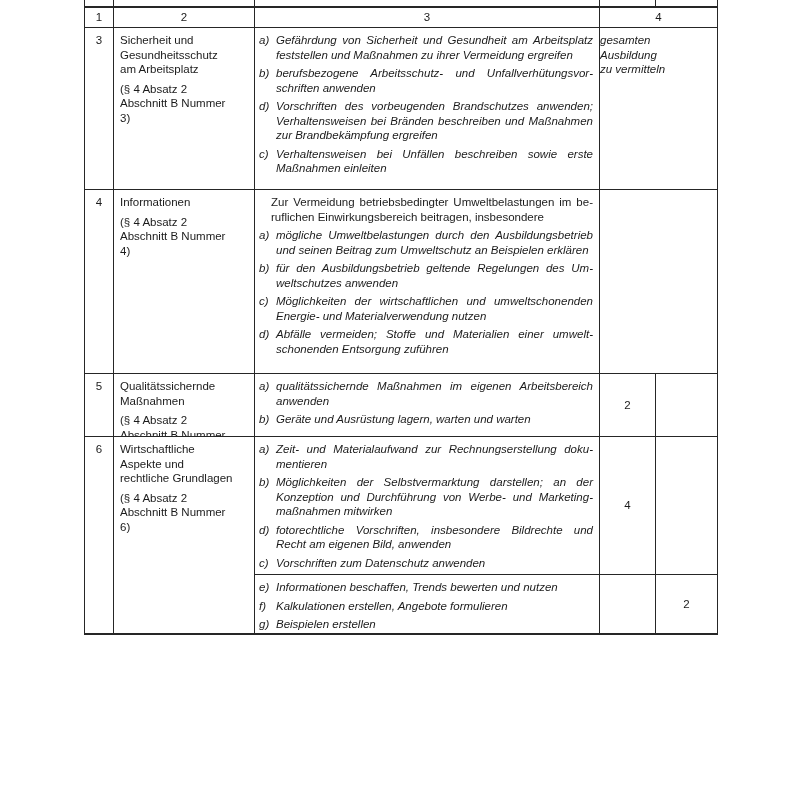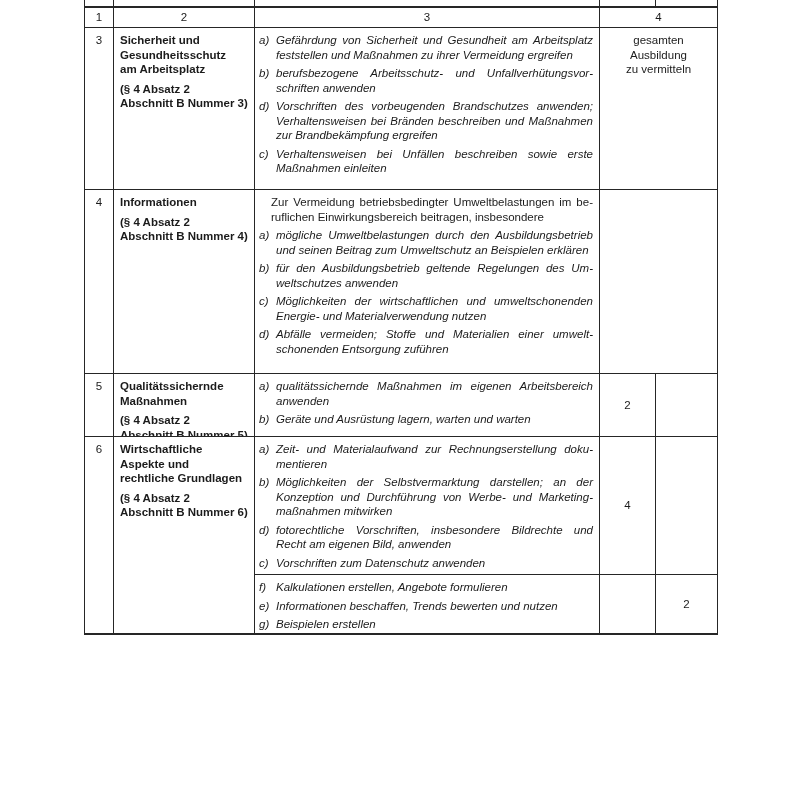--- a/index.html
+++ b/index.html
@@ -39,28 +39,28 @@
   .pr1{grid-area:1/1/2/2}.pr2{grid-area:1/2/2/3}.pr3{grid-area:1/3/2/4}.pr4{grid-area:1/4/2/5}.pr5{grid-area:1/5/2/6}
   .h1{grid-area:2/1/3/2}.h2{grid-area:2/2/3/3}.h3{grid-area:2/3/3/4}.h4{grid-area:2/4/3/6}
   .n3{grid-area:3/1/4/2}.s3{grid-area:3/2/4/3}.b3{grid-area:3/3/4/4}.note3{grid-area:3/4/4/6}
   .n4{grid-area:4/1/5/2}.s4{grid-area:4/2/5/3}.b4{grid-area:4/3/5/4}.note4{grid-area:4/4/5/6}
   .n5{grid-area:5/1/6/2}.s5{grid-area:5/2/6/3}.b5{grid-area:5/3/6/4}.h5a{grid-area:5/4/6/5}.h5b{grid-area:5/5/6/6}
   .n6{grid-area:6/1/8/2}.s6{grid-area:6/2/8/3}.b6a{grid-area:6/3/7/4}.h6a{grid-area:6/4/7/5}.h6b{grid-area:6/5/7/6}
   .b6b{grid-area:7/3/8/4}.h7a{grid-area:7/4/8/5}.h7b{grid-area:7/5/8/6}
   
   .header-cell{display:flex;align-items:center;justify-content:center;}
   .num-cell{text-align:center;padding-top:5px;}
-  .subject-cell{padding:5px 3px 0 6px;font-weight:bold;}
+  .subject-cell{padding:5px 18px 0 6px;}
   .subject{white-space:pre-line;margin:0;}
   .ref{white-space:pre-line;margin:5px 0 0 0;}
   .content-cell{padding:5px 6px 0 4px;}
   .intro{margin:0 0 4px 12px;text-align:justify;hyphens:manual;}
   .item{margin:0 0 4px 0;padding-left:17px;text-align:justify;hyphens:manual;font-style:italic;}
   .lbl{display:inline-block;width:17px;margin-left:-17px;}
-  .note-cell{padding-top:5px;text-align:center;}
+  .note-cell{padding-top:5px;text-align:left;font-style:italic;}
   .note{white-space:pre-line;margin:0;}
   .hours-cell{display:flex;align-items:center;justify-content:center;}
 </style>
 </head>
 <body>
 
 <div class="page">
   <div class="regtable">
 
     <div class="cell pr1 bold-b"></div>
@@ -134,21 +134,21 @@
     <div class="cell b6a content-cell">
       <p class="item"><span class="lbl">a)</span><span>Zeit- und Materialaufwand zur Rechnungserstellung doku­mentieren</span></p>
       <p class="item"><span class="lbl">b)</span><span>Möglichkeiten der Selbstvermarktung darstellen; an der Konzeption und Durchführung von Werbe- und Marketing­maßnahmen mitwirken</span></p>
       <p class="item"><span class="lbl">d)</span><span>fotorechtliche Vorschriften, insbesondere Bildrechte und Recht am eigenen Bild, anwenden</span></p>
       <p class="item"><span class="lbl">c)</span><span>Vorschriften zum Datenschutz anwenden</span></p>
     </div>
     <div class="cell h6a hours-cell">4</div>
     <div class="cell h6b hours-cell no-r"></div>
 
     <div class="cell b6b content-cell no-b">
+      <p class="item"><span class="lbl">e)</span><span>Informationen beschaffen, Trends bewerten und nutzen</span></p>
       <p class="item"><span class="lbl">f)</span><span>Kalkulationen erstellen, Angebote formulieren</span></p>
-      <p class="item"><span class="lbl">e)</span><span>Informationen beschaffen, Trends bewerten und nutzen</span></p>
       <p class="item"><span class="lbl">g)</span><span>Beispielen erstellen</span></p>
     </div>
     <div class="cell h7a hours-cell no-b"></div>
     <div class="cell h7b hours-cell no-r no-b">2</div>
 
   </div>
 </div>
 
 </body></html>

